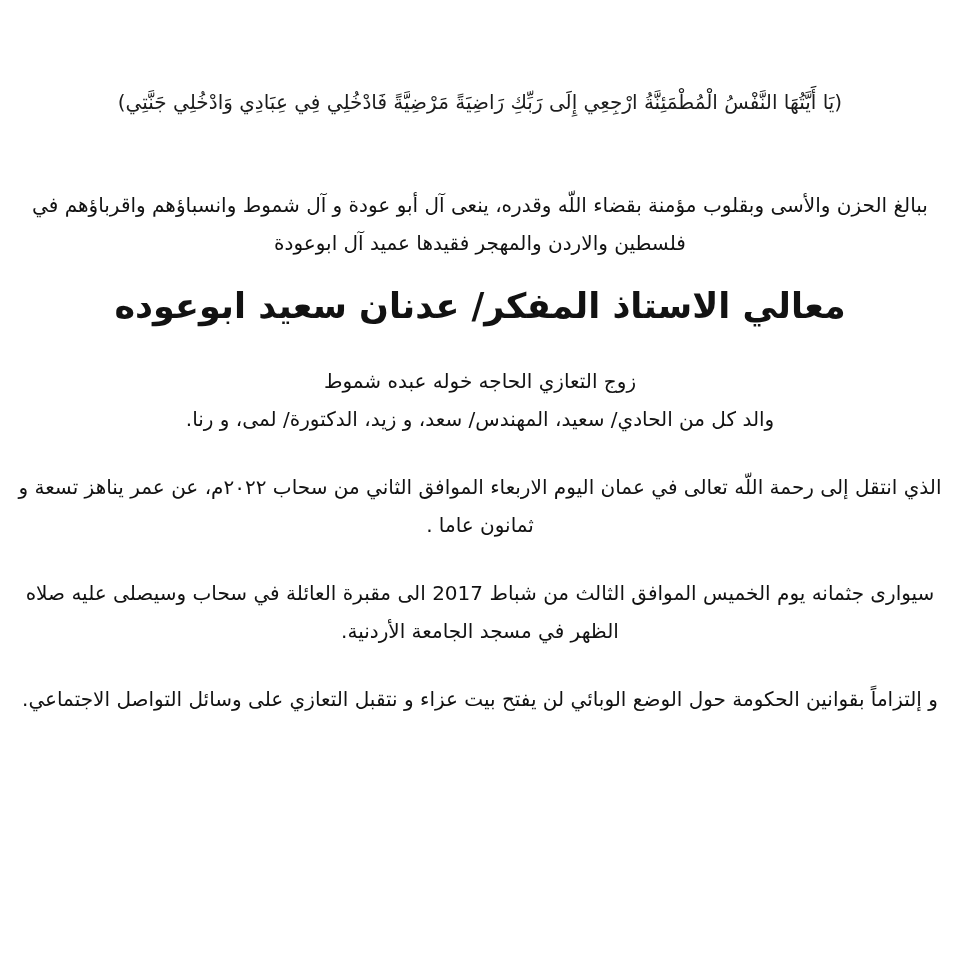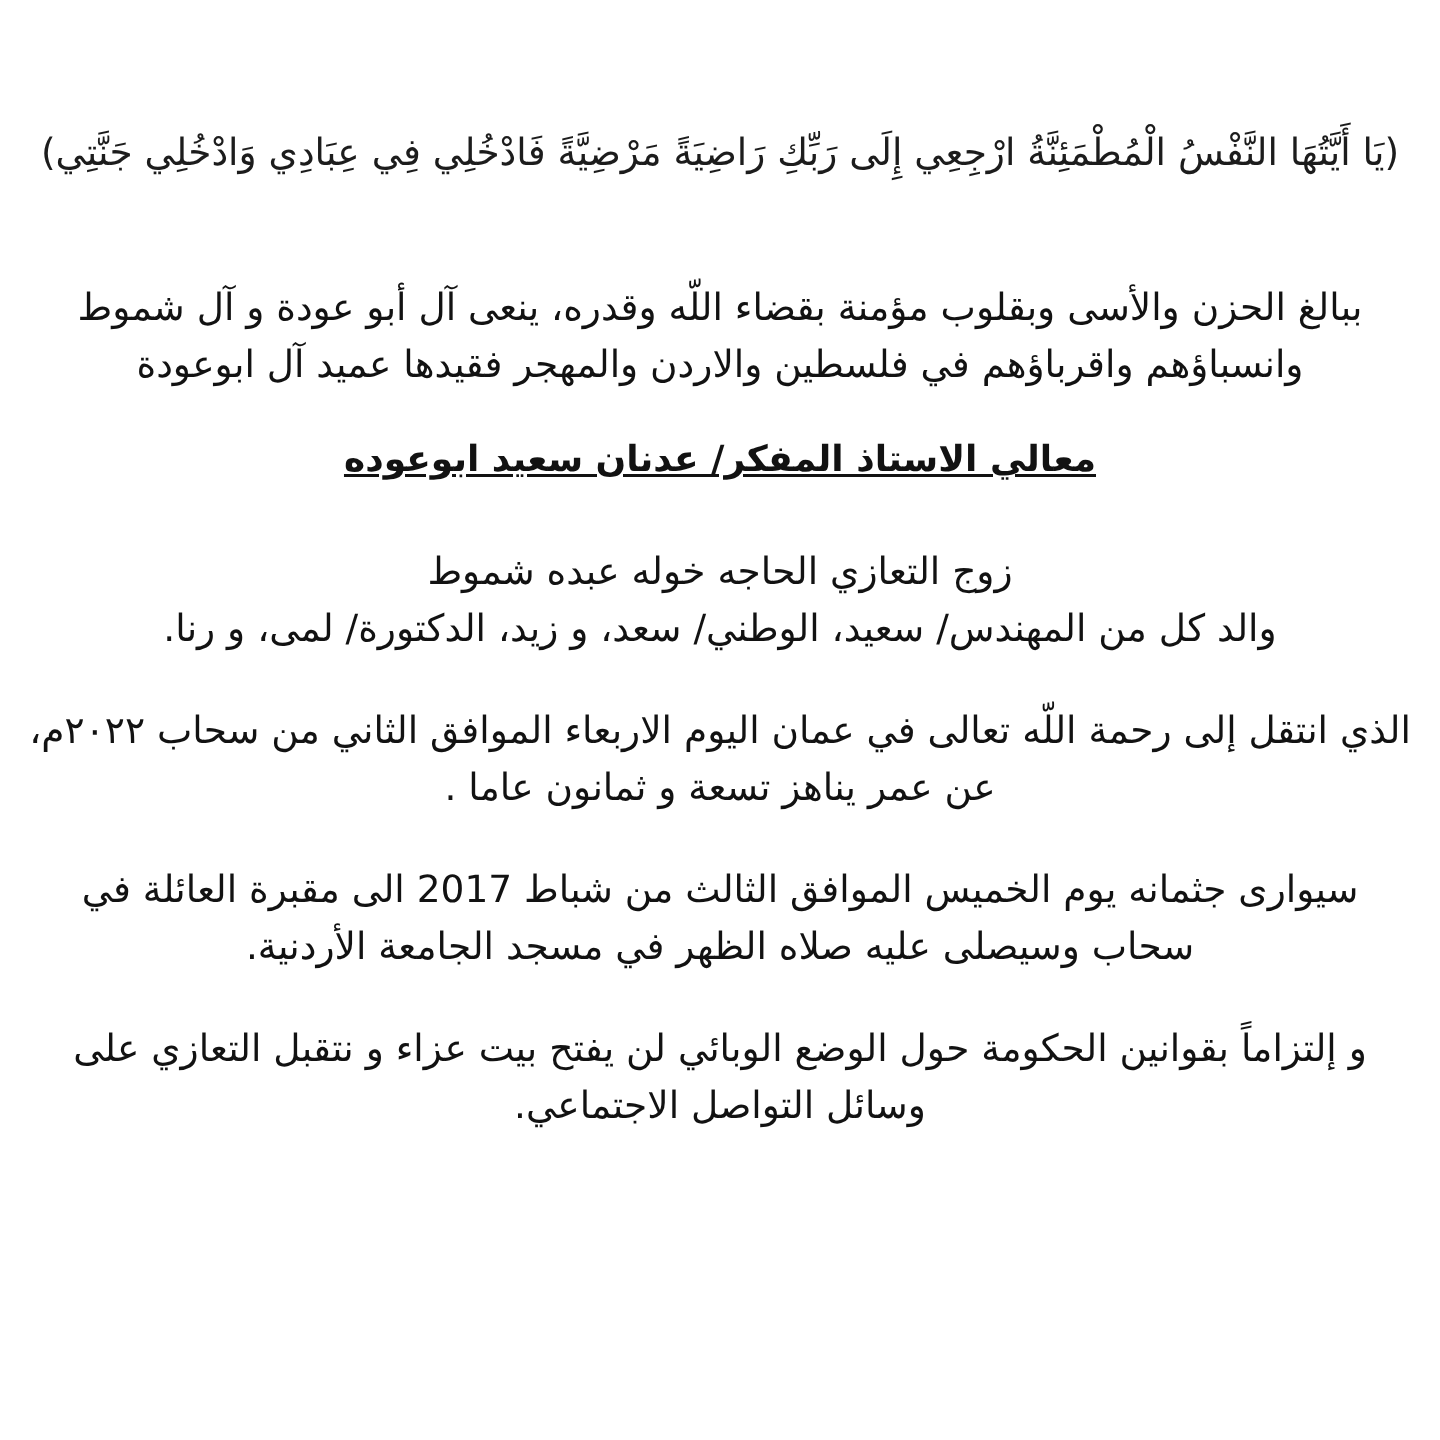--- a/index.html
+++ b/index.html
@@ -17,61 +17,60 @@
     width: 960px;
     height: 960px;
     direction: rtl;
     text-align: center;
     color: #121212;
     background: #ffffff;
     font-family: "DejaVu Sans", sans-serif;
     padding: 76px 18px 0 18px;
   }
   .verse {
-    font-size: 25px;
+    font-size: 20px;
     font-weight: 400;
     line-height: 52px;
     margin: 0 0 58px 0;
     color: #1c1c1c;
   }
   .para {
-    font-size: 25px;
+    font-size: 20px;
     font-weight: 400;
     line-height: 38px;
     margin: 0 0 30px 0;
   }
   .intro {
     margin-bottom: 24px;
   }
   .name {
-    font-size: 24px;
+    font-size: 35px;
     font-weight: 700;
     line-height: 40px;
     margin: 0 0 36px 0;
-    text-decoration: underline;
   }
   .tight {
     margin-bottom: 30px;
   }
 </style>
 </head>
 <body>
 
 <div class="page">
 
   <p class="verse">(يَا أَيَّتُهَا النَّفْسُ الْمُطْمَئِنَّةُ ارْجِعِي إِلَى رَبِّكِ رَاضِيَةً مَرْضِيَّةً فَادْخُلِي فِي عِبَادِي وَادْخُلِي جَنَّتِي)</p>
 
   <p class="para intro">ببالغ الحزن والأسى وبقلوب مؤمنة بقضاء اللّه وقدره، ينعى آل أبو عودة و آل شموط وانسباؤهم واقرباؤهم في فلسطين والاردن والمهجر فقيدها عميد آل ابوعودة</p>
 
   <h1 class="name">معالي الاستاذ المفكر/ عدنان سعيد ابوعوده</h1>
 
 
   <p class="para tight">
     <span>زوج التعازي الحاجه خوله عبده شموط</span><br>
-    <span>والد كل من المهندس/ سعيد، الوطني/ سعد، و زيد، الدكتورة/ لمى، و رنا.</span>
+    <span>والد كل من الحادي/ سعيد، المهندس/ سعد، و زيد، الدكتورة/ لمى، و رنا.</span>
   </p>
 
   <p class="para tight">الذي انتقل إلى رحمة اللّه تعالى في عمان اليوم الاربعاء الموافق الثاني من سحاب ٢٠٢٢م، عن عمر يناهز تسعة و ثمانون عاما .</p>
 
   <p class="para tight">سيوارى جثمانه يوم الخميس الموافق الثالث من شباط 2017  الى مقبرة العائلة في سحاب وسيصلى عليه صلاه الظهر في مسجد الجامعة الأردنية.</p>
 
   <p class="para">و إلتزاماً بقوانين الحكومة حول الوضع الوبائي لن يفتح بيت عزاء و نتقبل التعازي على وسائل التواصل الاجتماعي.</p>
 
 </div>
 

